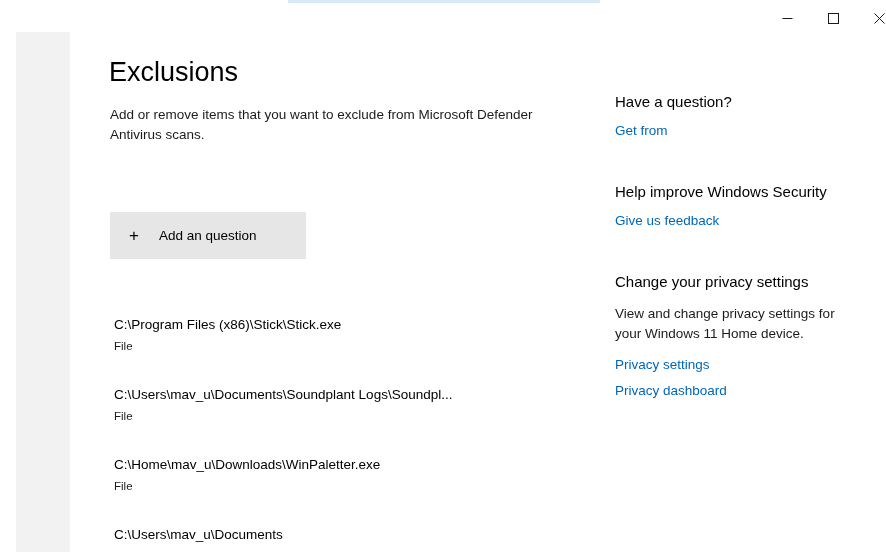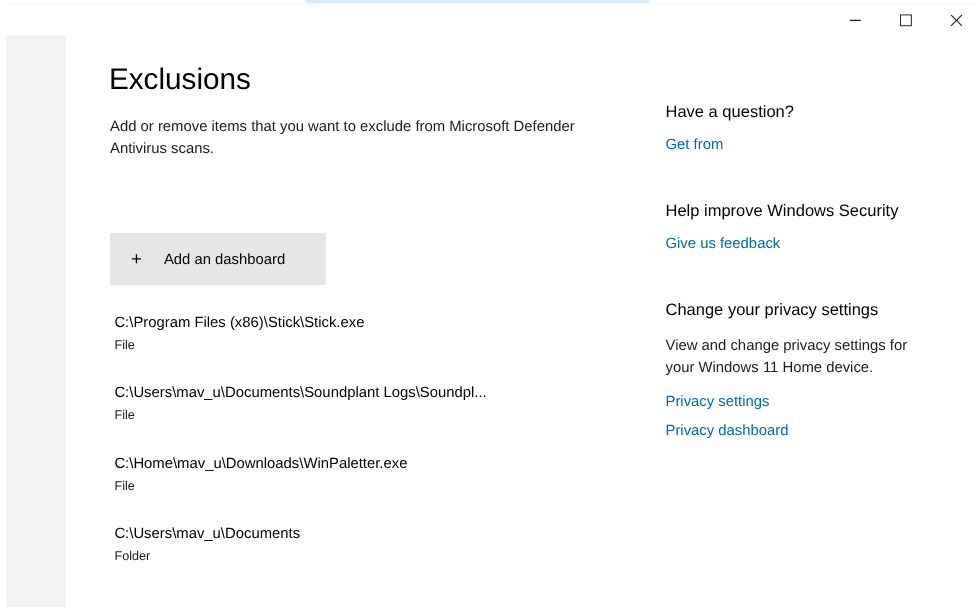--- a/index.html
+++ b/index.html
@@ -10,21 +10,21 @@
     width: 886px;
     height: 552px;
     background: #ffffff;
     font-family: "Liberation Sans", sans-serif;
     color: #000000;
     overflow: hidden;
     position: relative;
   }
   .app-window {
     position: absolute;
-    left: 6px;
+    left: 16px;
     top: 0;
     width: 764px;
     height: 552px;
     background: #ffffff;
     text-decoration: underline;
   }
   
   .top-strip {
     position: absolute;
     left: 0;
@@ -132,20 +132,21 @@
   .add-btn .add-label { padding-left: 2px; }
 
   .excl-list {
     position: absolute;
     left: 44px;
     top: 252px;
     width: 470px;
   }
   .excl-item {
     margin-bottom: 26px;
+    margin-top: 32px;
   }
   .excl-path {
     font-size: 13.5px;
     color: #000000;
     line-height: 18px;
     white-space: nowrap;
     overflow: hidden;
     text-overflow: ellipsis;
   }
   .excl-type {
@@ -225,21 +226,21 @@
 
   <div class="left-rail"></div>
 
   <div class="content-area">
 
     <div class="page-title">Exclusions</div>
     <div class="page-desc">Add or remove items that you want to exclude from Microsoft Defender Antivirus scans.</div>
 
     <button class="add-btn">
       <span class="plus">+</span>
-      <span class="add-label">Add an dashboard</span>
+      <span class="add-label">Add an question</span>
     </button>
 
     <div class="excl-list">
       <div class="excl-item">
         <div class="excl-path">C:\Program Files (x86)\Stick\Stick.exe</div>
         <div class="excl-type">File</div>
       </div>
       <div class="excl-item">
         <div class="excl-path">C:\Users\mav_u\Documents\Soundplant Logs\Soundpl...</div>
         <div class="excl-type">File</div>

